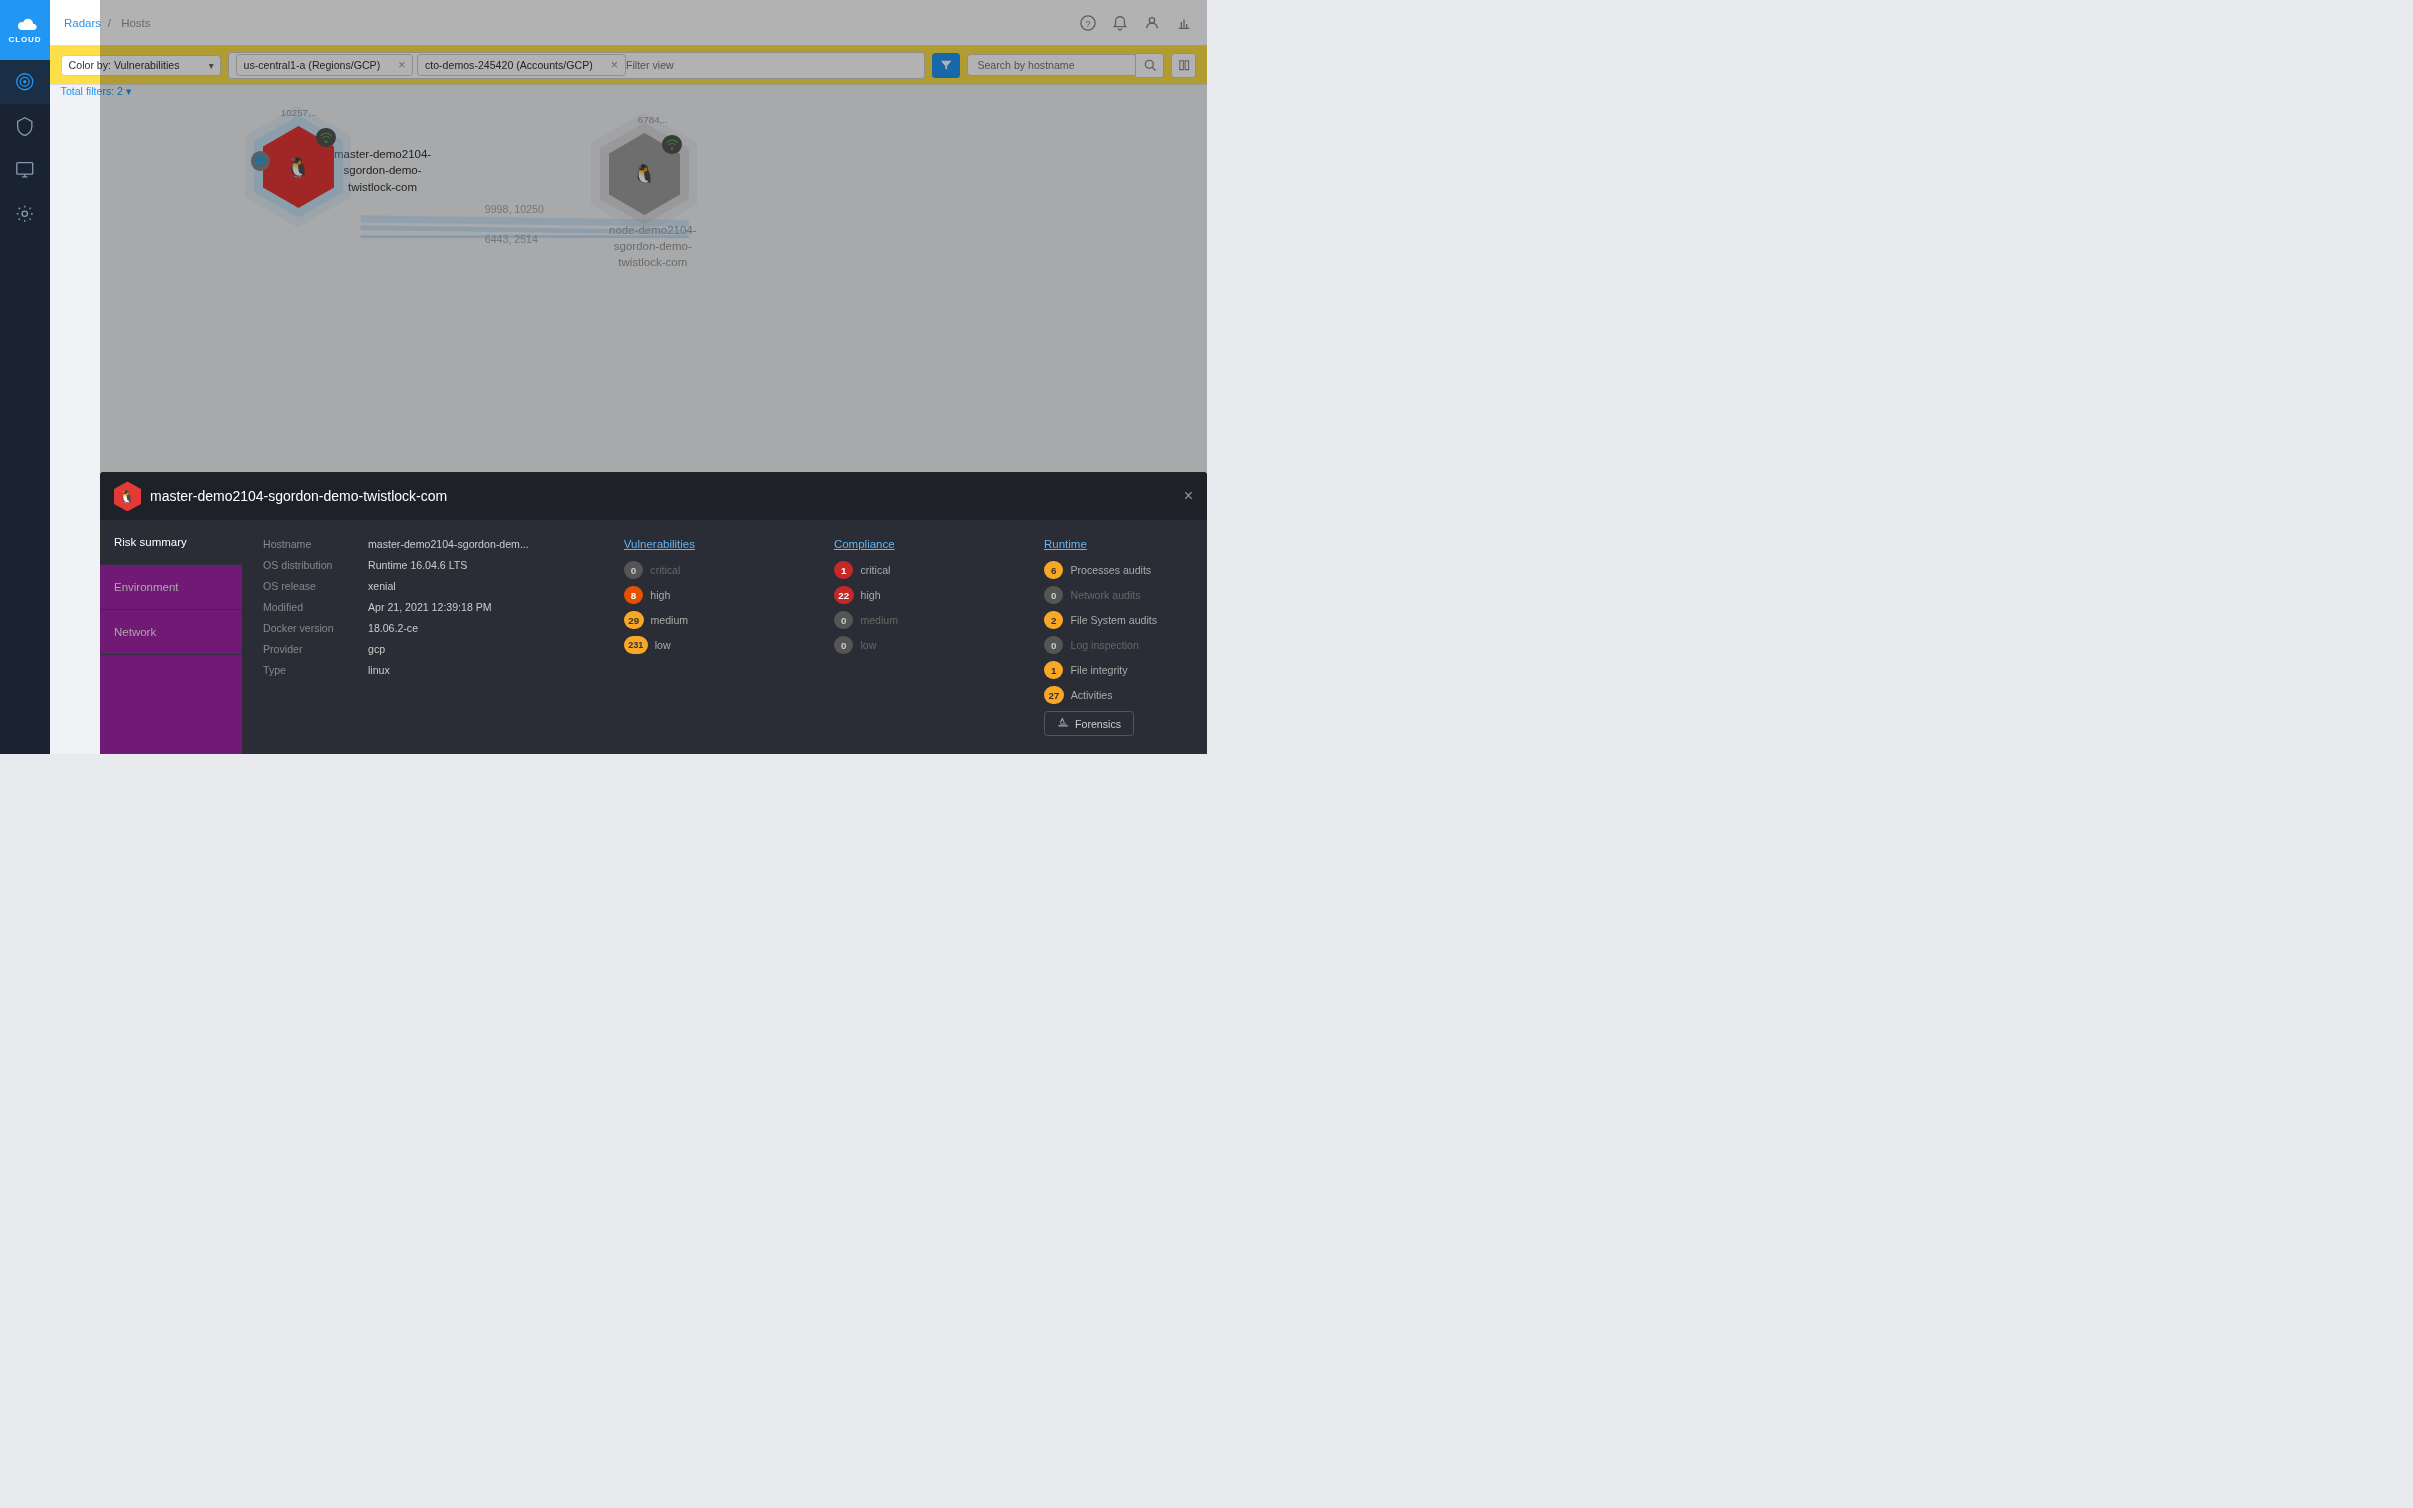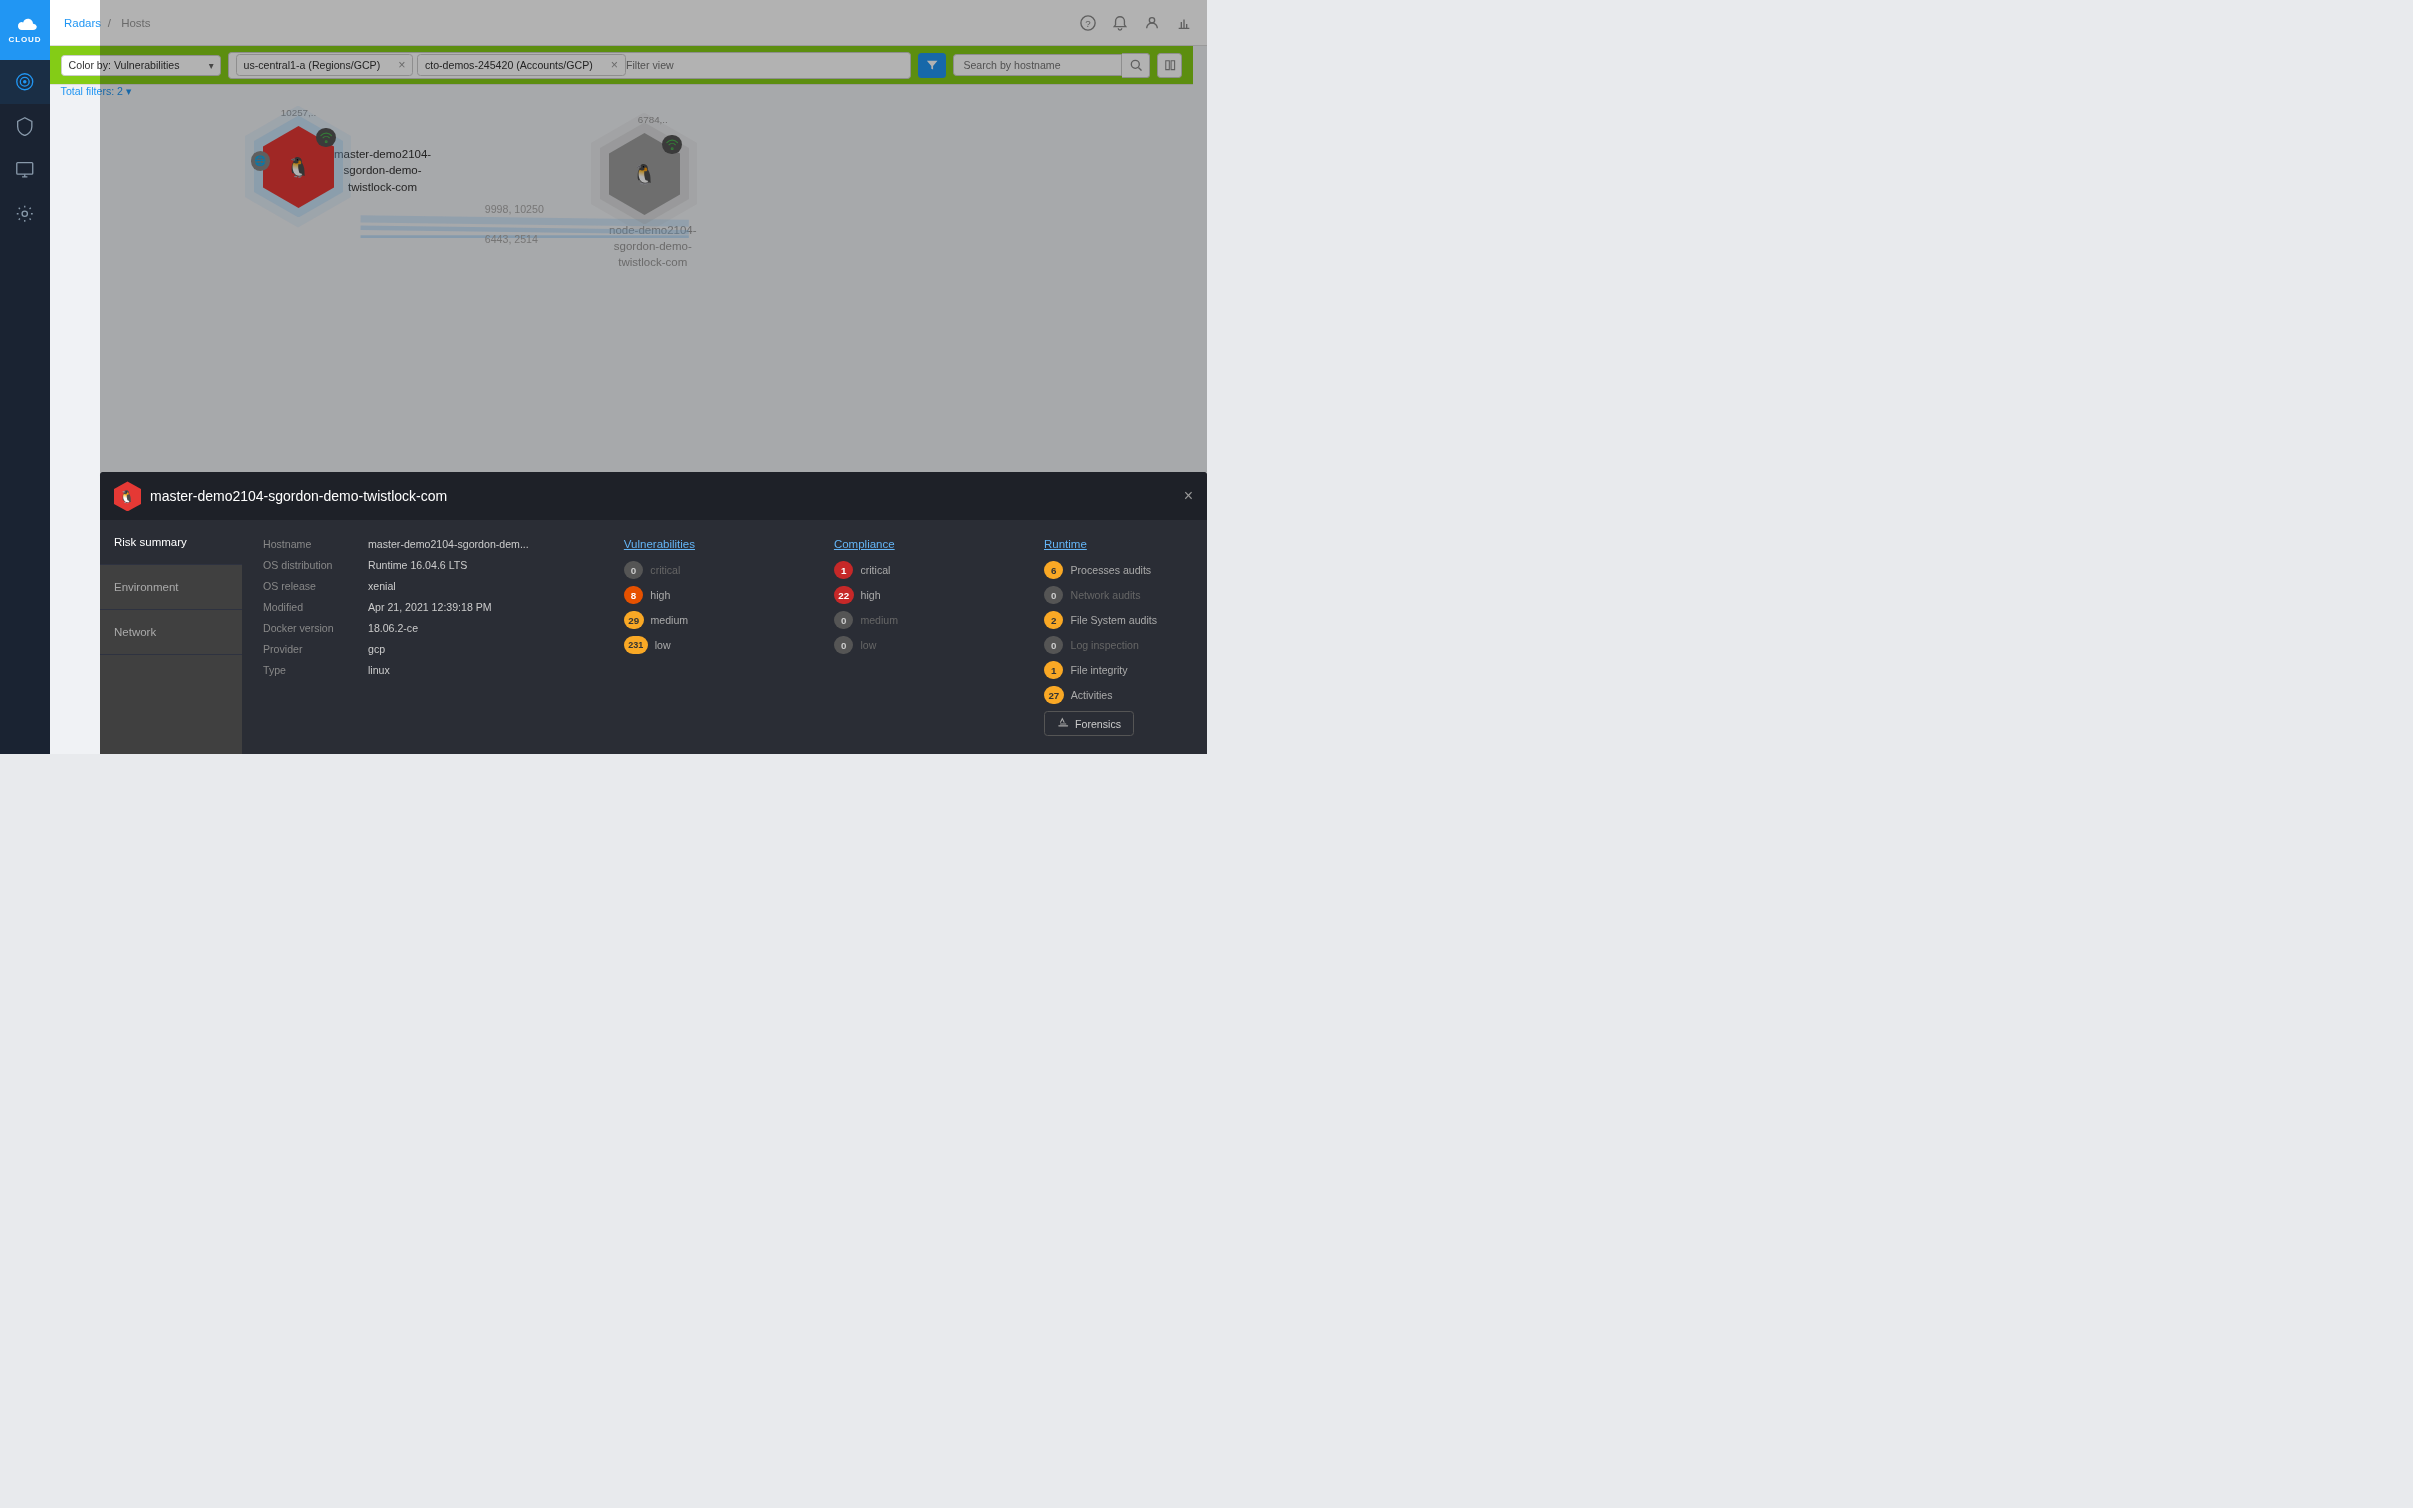--- a/index.html
+++ b/index.html
@@ -99,23 +99,23 @@
       display: flex; align-items: center; justify-content: center;
       color: #666;
       font-size: 14px;
       cursor: pointer;
       border-radius: 3.5px;
     }
 
     
     .filter-bar {
       position: absolute;
-      top: 46px; left: 0; right: 14px;
+      top: 46px; left: 0; right: 0;
       height: 39px;
-      background: #84cc16;
+      background: #fde047;
       border-bottom: 0.9px solid #ddd;
       display: flex;
       align-items: center;
       padding: 0 10.6px;
       gap: 7px;
       z-index: 4;
     }
     .color-by-select {
       border: 0.9px solid #ccc;
       border-radius: 3.5px;
@@ -343,21 +343,21 @@
       cursor: pointer;
       font-size: 16px;
       line-height: 1;
     }
     .detail-body {
       display: flex;
       padding: 0;
     }
     .detail-sidebar {
       width: 142px;
-      background: #404040;
+      background: #701a75;
       flex-shrink: 0;
     }
     .detail-sidebar-item {
       padding: 16px 14px;
       color: #aaa;
       font-size: 11.5px;
       border-bottom: 0.9px solid #2e3240;
     }
     .detail-sidebar-item.active {
       background: #2a2d35;

